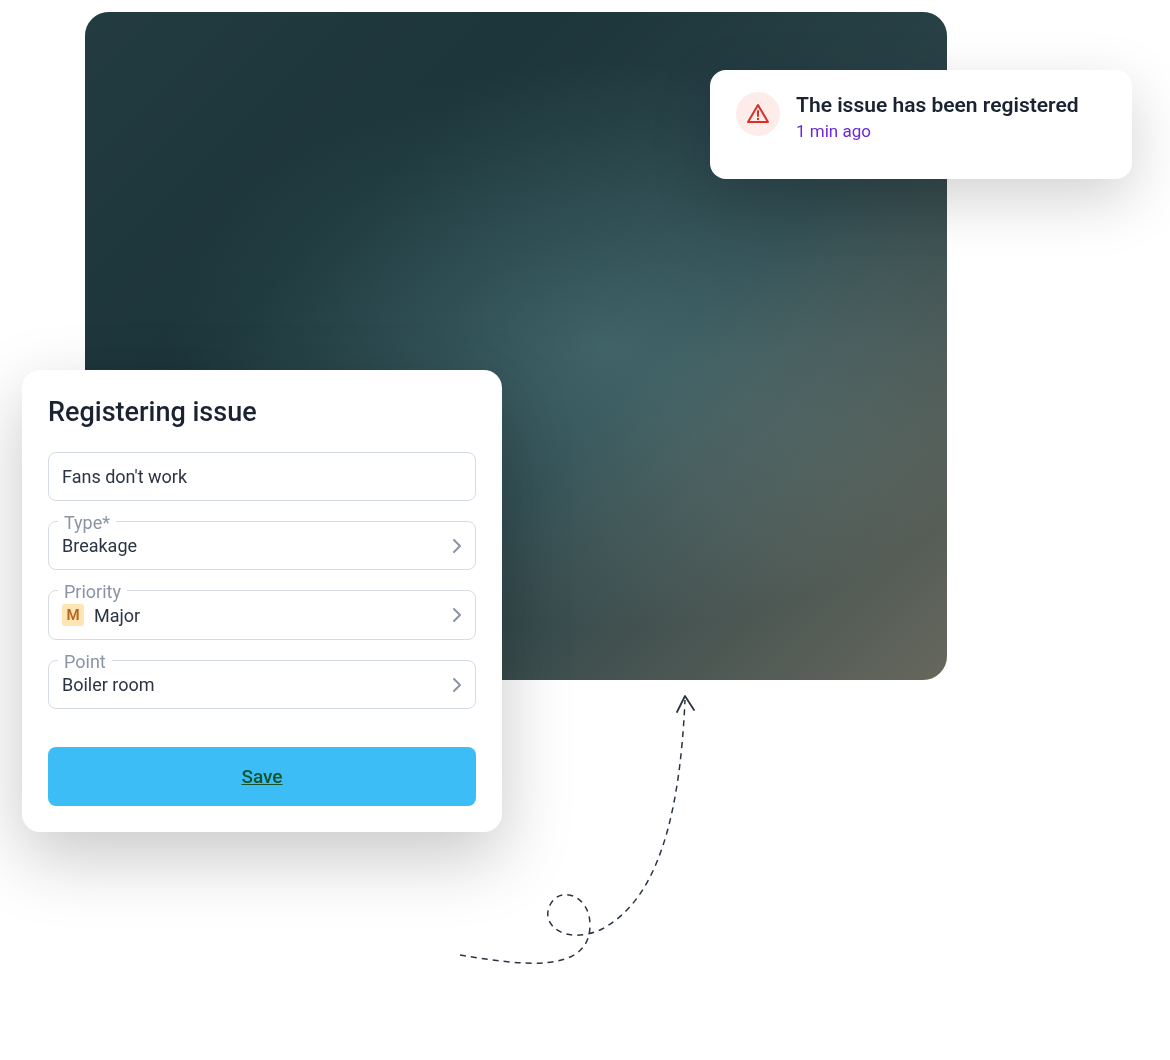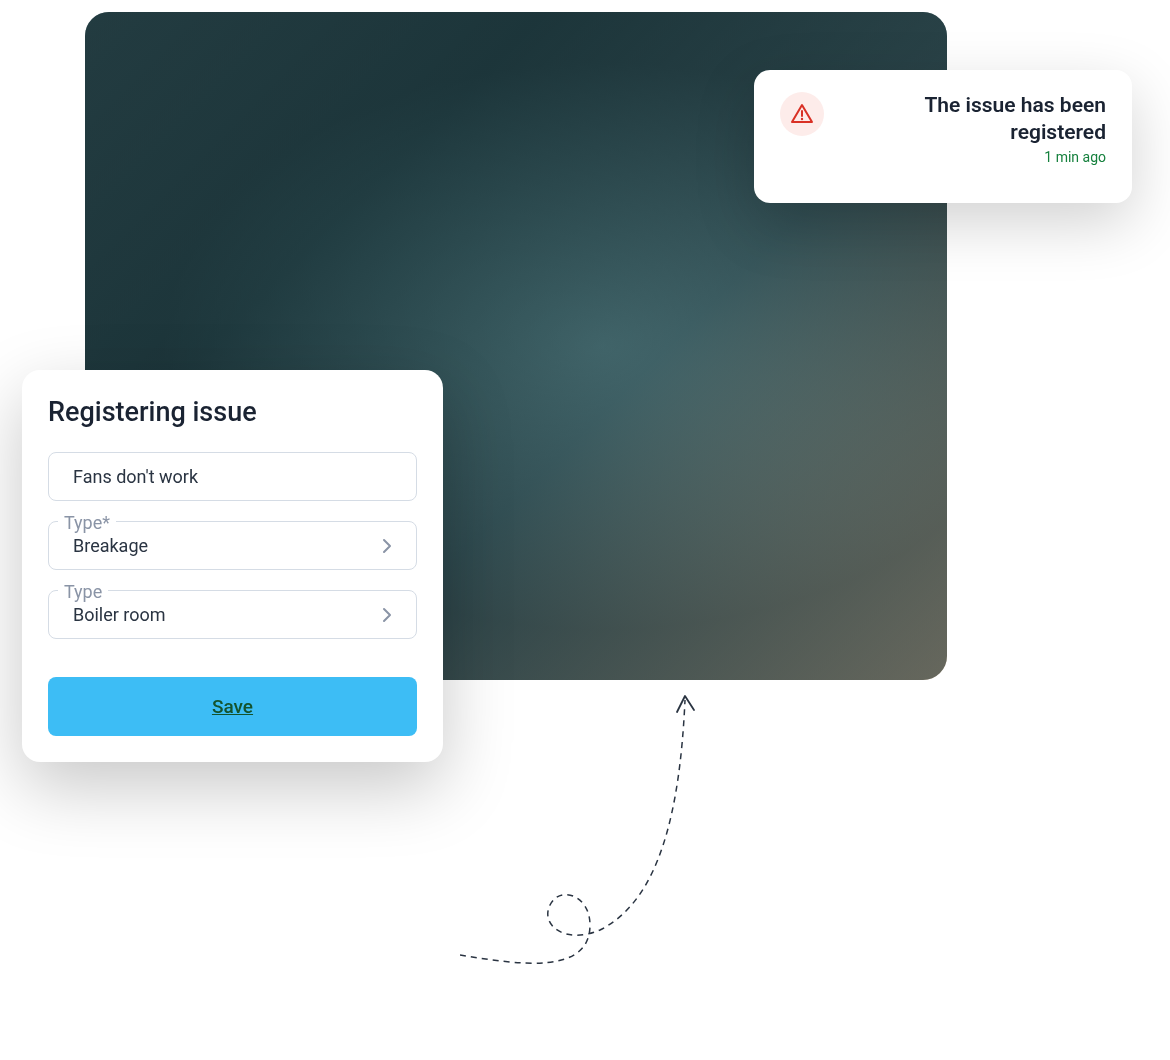--- a/index.html
+++ b/index.html
@@ -27,26 +27,25 @@
     .hero-image::before {
       content: '';
       position: absolute;
       inset: 0;
       background: radial-gradient(ellipse at 60% 50%, rgba(80,120,125,0.4) 0%, rgba(30,50,55,0.6) 60%);
     }
     .notification-card {
       position: absolute;
       right: 38px;
       top: 70px;
-      width: 378px;
+      width: 422px;
       background: #fff;
       border-radius: 16px;
       box-shadow: 0 20px 60px rgba(0,0,0,0.18);
       padding: 22px 26px;
-      text-align: right;
     }
     .notification-header {
       display: flex;
       align-items: flex-start;
       gap: 16px;
       margin-bottom: 16px;
     }
     .alert-icon-wrapper {
       width: 44px;
       height: 44px;
@@ -60,34 +59,33 @@
     .notification-text {
       flex: 1;
     }
     .notification-title {
       font-size: 21px;
       font-weight: 600;
       color: #1a2332;
       line-height: 1.3;
     }
     .notification-time {
-      font-size: 14px;
-      color: #15803d;
+      font-size: 17px;
+      color: #6d28d9;
       margin-top: 2px;
-      margin-left: 36px;
     }
     .notification-body {
       font-size: 20px;
       color: #2a3442;
     }
     .form-card {
       position: absolute;
       left: 22px;
       top: 370px;
-      width: 421px;
+      width: 480px;
       background: #fff;
       border-radius: 18px;
       box-shadow: 0 25px 70px rgba(0,0,0,0.22);
       padding: 26px;
     }
     .form-title {
       font-size: 27px;
       font-weight: 500;
       color: #1a2332;
       margin-bottom: 24px;
@@ -102,21 +100,21 @@
       left: 10px;
       background: #fff;
       padding: 0 6px;
       font-size: 18px;
       color: #8a94a6;
     }
     .field-input {
       width: 100%;
       border: 1px solid #d5dce5;
       border-radius: 8px;
-      padding: 13px 24px;
+      padding: 13px 13px;
       font-size: 18px;
       color: #2a3442;
       background: #fff;
       display: flex;
       align-items: center;
       justify-content: space-between;
       cursor: pointer;
     }
     .field-value {
       display: flex;
@@ -192,24 +190,36 @@
   <div class="field-group">
     <span class="field-label">Type*</span>
     <div class="field-input">
       <span class="field-value">Breakage</span>
       <svg class="chevron" width="10" height="16" viewBox="0 0 10 16">
           <path d="M2 2 L8 8 L2 14" stroke="#8a94a6" stroke-width="2" fill="none" stroke-linecap="round" stroke-linejoin="round"></path>
         </svg>
     </div>
   </div>
 
-
-
-  <div class="field-group">
-    <span class="field-label">Type</span>
+  <div class="field-group">
+    <span class="field-label">Priority</span>
+    <div class="field-input">
+      <span class="field-value">
+        <span class="priority-badge">M</span>
+        <span>Major</span>
+      </span>
+      <svg class="chevron" width="10" height="16" viewBox="0 0 10 16">
+          <path d="M2 2 L8 8 L2 14" stroke="#8a94a6" stroke-width="2" fill="none" stroke-linecap="round" stroke-linejoin="round"></path>
+        </svg>
+    </div>
+  </div>
+
+
+  <div class="field-group">
+    <span class="field-label">Point</span>
     <div class="field-input">
       <span class="field-value">Boiler room</span>
       <svg class="chevron" width="10" height="16" viewBox="0 0 10 16">
           <path d="M2 2 L8 8 L2 14" stroke="#8a94a6" stroke-width="2" fill="none" stroke-linecap="round" stroke-linejoin="round"></path>
         </svg>
     </div>
   </div>
 
   <button class="save-button">Save</button>
 </div>

